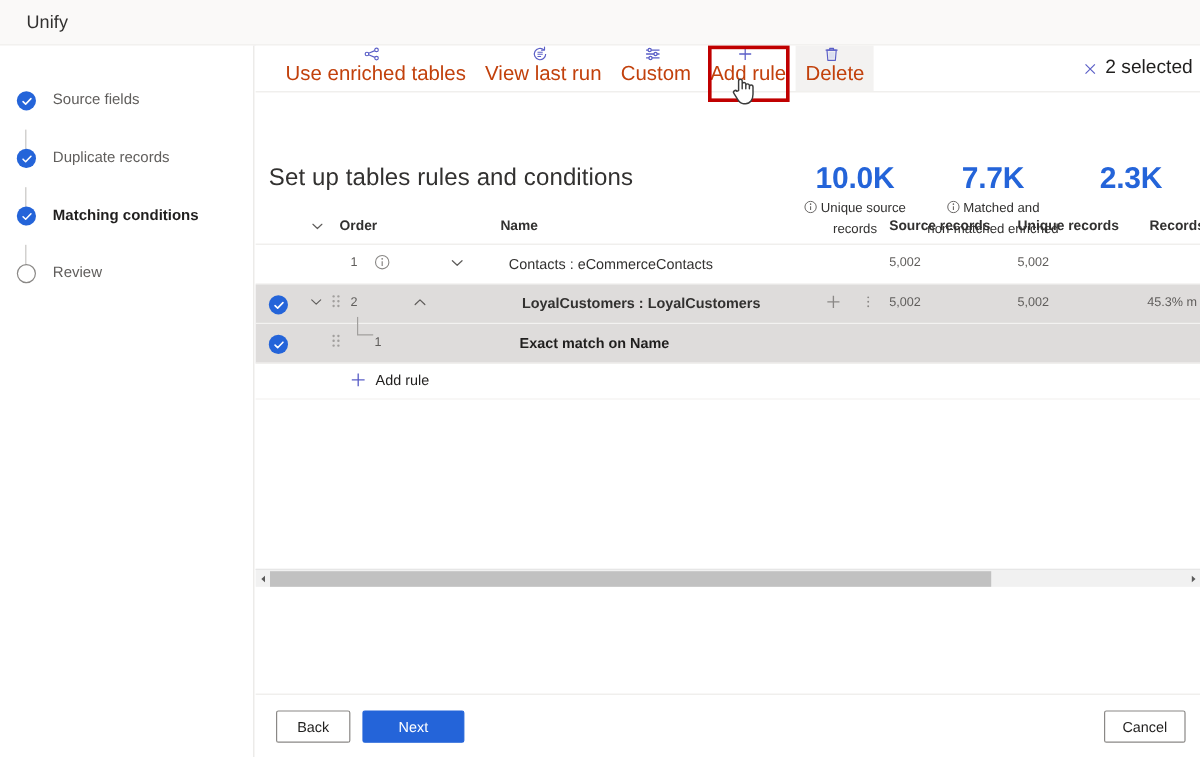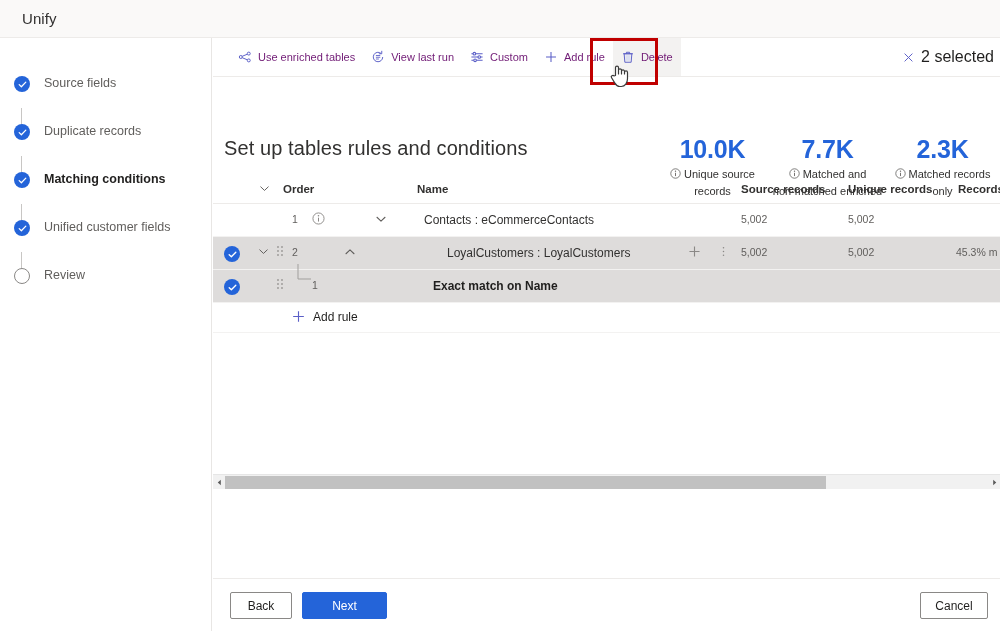--- a/index.html
+++ b/index.html
@@ -78,27 +78,28 @@
   .cmdbar {
     position: relative;
     height: 39px;
     border-bottom: 1px solid #edebe9;
     display: flex; align-items: center;
   }
   .cmd {
     display: flex; align-items: center;
     height: 38px;
     padding: 0 8px;
-    font-size: 11px;
-    color: #701a75;
+    font-size: 17px;
+    color: #c2410c;
     white-space: nowrap;
     cursor: pointer;
     background: transparent;
     border: none;
     font-family: inherit;
+    flex-direction: column;
   }
   .cmd .ci { margin-right: 6px; display: flex; align-items: center; }
   .cmd:first-child { margin-left: 17px; }
   .cmd.delete-cmd { background: #f3f2f1; }
   .selcount {
     position: absolute; right: 2px; top: 0;
     height: 38px; display: flex; align-items: center;
     font-size: 16px; color: #201f1e;
     padding-right: 4px; cursor: pointer;
   }
@@ -286,29 +287,20 @@
     <div class="step current">
       <span class="connector"></span>
       <span class="bullet done">
         <svg width="9" height="9" viewBox="0 0 12 12">
             <path d="M1.6 6.2 L4.5 9 L10.4 2.9" fill="none" stroke="#fff" stroke-width="1.7" stroke-linecap="round" stroke-linejoin="round"></path>
           </svg>
       </span>
       <span class="label">Matching conditions</span>
     </div>
 
-    <div class="step">
-      <span class="connector"></span>
-      <span class="bullet done">
-        <svg width="9" height="9" viewBox="0 0 12 12">
-            <path d="M1.6 6.2 L4.5 9 L10.4 2.9" fill="none" stroke="#fff" stroke-width="1.7" stroke-linecap="round" stroke-linejoin="round"></path>
-          </svg>
-      </span>
-      <span class="label">Unified customer fields</span>
-    </div>
 
     <div class="step">
 
       <span class="bullet todo"></span>
       <span class="label">Review</span>
     </div>
 
   </div>
 </div>
 
@@ -418,30 +410,20 @@
               <circle cx="7" cy="4" r=".85" fill="#605e5c"></circle>
               <path d="M7 6.1 V10.3" stroke="#605e5c" stroke-width="1.1"></path>
             </svg>
           </span><span>Matched and</span>
           <div>non-matched enriched</div>
         </div>
       </div>
 
       <div class="kpi">
         <div class="num">2.3K</div>
-        <div class="cap">
-          <span class="info">
-            <svg width="11" height="11" viewBox="0 0 14 14">
-              <circle cx="7" cy="7" r="6" fill="none" stroke="#605e5c" stroke-width="1"></circle>
-              <circle cx="7" cy="4" r=".85" fill="#605e5c"></circle>
-              <path d="M7 6.1 V10.3" stroke="#605e5c" stroke-width="1.1"></path>
-            </svg>
-          </span><span>Matched records</span>
-          <div>only</div>
-        </div>
       </div>
 
     </div>
   </div>
 
   <div class="grid">
 
     <div class="ghead">
       <div class="icobtn" style="left:45px; top:7px;">
         <svg width="13" height="13" viewBox="0 0 16 16">
@@ -492,21 +474,21 @@
           <i style="left:4px;top:4px"></i>
         <i style="left:0;top:8px"></i>
           <i style="left:4px;top:8px"></i>
       </div>
       <div class="num" style="left:79px;">2</div>
       <div class="icobtn" style="left:130px; top:8px;">
         <svg width="14" height="14" viewBox="0 0 16 16">
             <path d="M3.4 10 L8 5.6 L12.6 10" fill="none" stroke="#605e5c" stroke-width="1.2" stroke-linecap="round" stroke-linejoin="round"></path>
           </svg>
       </div>
-      <div style="left:234px;">LoyalCustomers : LoyalCustomers</div>
+      <div style="left:222px;font-weight:bold;">LoyalCustomers : LoyalCustomers</div>
       <div class="icobtn" style="left:474px; top:7px;">
         <svg width="15" height="15" viewBox="0 0 16 16">
             <path d="M8 2.6 V13.4 M2.6 8 H13.4" stroke="#8a8886" stroke-width="1.2" fill="none"></path>
           </svg>
       </div>
       <div class="icobtn" style="left:504px; top:8px;">
         <svg width="13" height="13" viewBox="0 0 16 16">
           <circle cx="8" cy="3.4" r=".95" fill="#8a8886"></circle>
           <circle cx="8" cy="8" r=".95" fill="#8a8886"></circle>
           <circle cx="8" cy="12.6" r=".95" fill="#8a8886"></circle>

